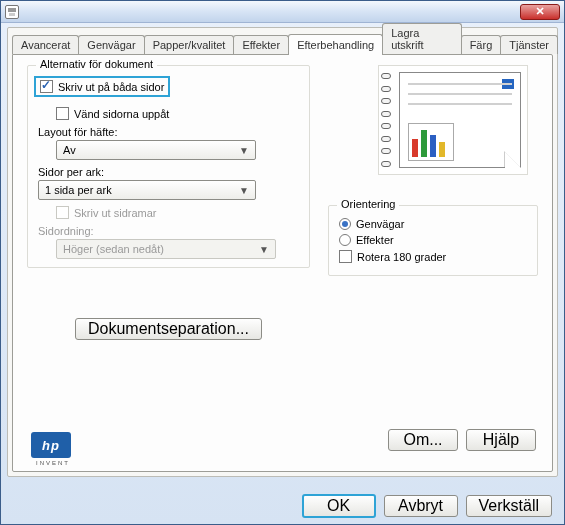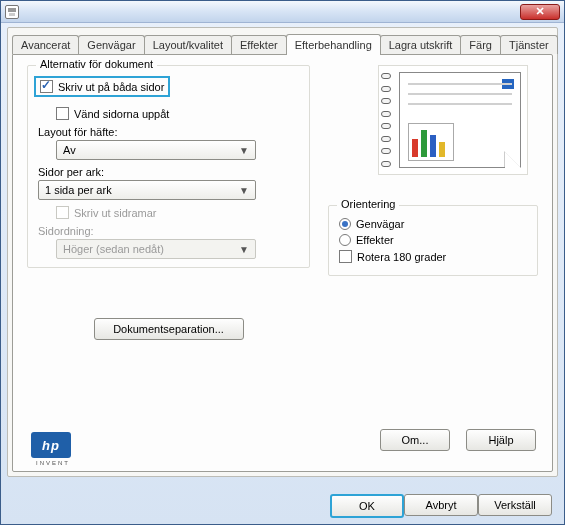--- a/index.html
+++ b/index.html
@@ -191,21 +191,21 @@
     color:#555;
     font-size:10px;
   }
   .btn {
     height: 22px;
     min-width: 70px;
     padding: 10px 12px;
     background: linear-gradient(to bottom, #fefefe, #e7e7e3);
     border: 1px solid #8c8c86;
     border-radius: 3px;
-    font-size: 11px;
+    font-size: 16px;
     cursor: pointer;
     display: inline-flex;
     align-items:center;
     justify-content:center;
   }
   .btn.primary { border: 2px solid #2ea3d6; }
   .preview-box {
     border: 1px solid #dcdcd6;
     width: 150px;
     height: 110px;
@@ -264,46 +264,47 @@
   }
   .hp-badge {
     width:40px; height:26px; background:#1f5fa8; border-radius:3px;
     display:flex; align-items:center; justify-content:center;
     color:#fff; font-style:italic; font-weight:bold; font-size:13px;
     letter-spacing:1px;
   }
   .hp-sub { font-size:6px; letter-spacing:2px; color:#555; margin-top:2px; text-align:center;}
   .footer-right {
     position:absolute; right:16px; bottom:20px;
-    display:flex; gap:16px;margin-top:28px;
+    display:flex; gap:8px;margin-top:28px;
   }
   .dialog-buttons {
     position:absolute;
     right: 12px; bottom: 6px;
-    display:flex; 
+    display:flex; gap:8px;
+    align-items:center;
   }
   .dialog-buttons .btn { min-width: 74px; }
 </style>
 </head>
 <body>
 
 <div class="window">
 
   <div class="titlebar">
     <div class="titlebar-icon"></div>
     <div class="close-btn">
       <span>✕</span>
     </div>
   </div>
 
   <div class="content-area">
     <div class="tab-strip">
       <div class="tab"><span>Avancerat</span></div>
       <div class="tab"><span>Genvägar</span></div>
-      <div class="tab"><span>Layout/kvalitet</span></div>
+      <div class="tab"><span>Papper/kvalitet</span></div>
       <div class="tab"><span>Effekter</span></div>
       <div class="tab active"><span>Efterbehandling</span></div>
       <div class="tab"><span>Lagra utskrift</span></div>
       <div class="tab"><span>Färg</span></div>
       <div class="tab"><span>Tjänster</span></div>
     </div>
 
     <div class="tab-body">
       <div class="two-col">
 
@@ -333,21 +334,21 @@
               <span>1 sida per ark</span>
               <span class="chev">▼</span>
             </div>
 
             <div class="row indent-2" style="margin-top:6px">
               <div class="checkbox" style="border-color:#c9c9c3"></div>
               <label class="txt muted">Skriv ut sidramar</label>
             </div>
 
             <div class="label-row indent-2 muted">Sidordning:</div>
-            <div class="select disabled indent-2" style="width:200px">
+            <div class="select disabled indent-2" style="width:220px">
               <span>Höger (sedan nedåt)</span>
               <span class="chev">▼</span>
             </div>
           </div>
 
           <div style="text-align:center; margin-top:50px">
             <div class="btn" style="min-width:150px">
               <span>Dokumentseparation...</span>
             </div>
           </div>

